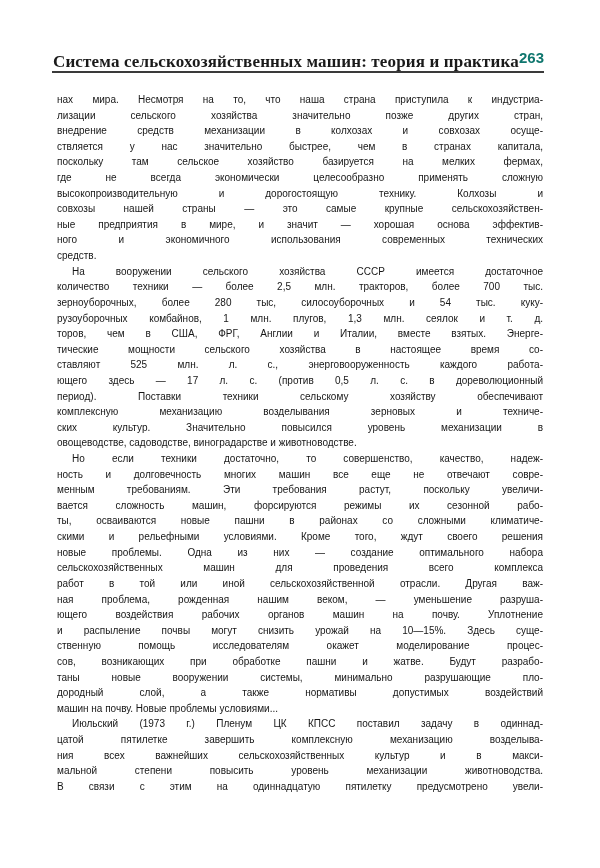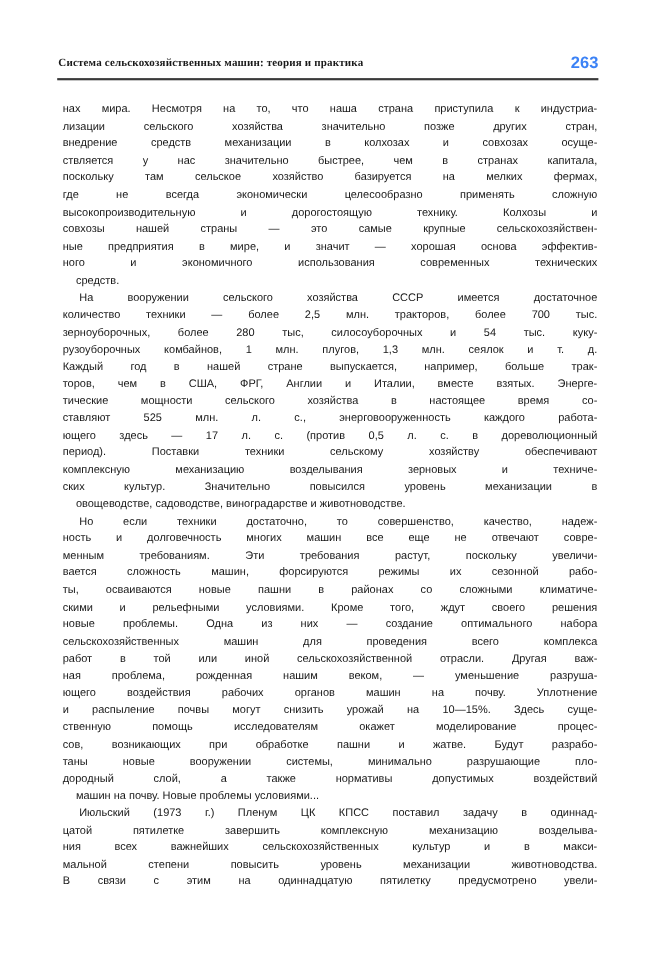--- a/index.html
+++ b/index.html
@@ -20,33 +20,33 @@
       top: 50px;
       width: 492px;
       height: 22px;
     }
     .running-title {
       position: absolute;
       left: 1px;
       top: 2px;
       font-family: "Liberation Serif", serif;
       font-weight: bold;
-      font-size: 10px;
+      font-size: 17px;
       letter-spacing: 0.15px;
       color: #1a1a1a;
       white-space: nowrap;
     }
     .page-number {
       position: absolute;
       right: 0px;
       top: -1px;
       font-family: "Liberation Sans", sans-serif;
       font-weight: bold;
       font-size: 15px;
-      color: #3b82f6;
+      color: #0f766e;
     }
     .header-rule {
       position: absolute;
       left: 0;
       top: 21px;
       width: 492px;
       height: 1.5px;
       background: #3a3a3a;
     }
     .body-text {
@@ -61,21 +61,20 @@
     }
     .line {
       display: block;
       white-space: nowrap;
       text-align: justify;
       text-align-last: justify;
       height: 15.62px;
     }
     .line.last {
       text-align-last: left;
-      margin-left: 12px;
     }
     .line.indent {
       padding-left: 15px;
     }
   </style>
 </head>
 <body>
 
 <div class="page-header">
   <span class="running-title">Система сельскохозяйственных машин: теория и практика</span>
@@ -92,21 +91,20 @@
   <span class="line">где не всегда экономически целесообразно применять сложную</span>
   <span class="line">высокопроизводительную и дорогостоящую технику. Колхозы и</span>
   <span class="line">совхозы нашей страны — это самые крупные сельскохозяйствен-</span>
   <span class="line">ные предприятия в мире, и значит — хорошая основа эффектив-</span>
   <span class="line">ного и экономичного использования современных технических</span>
   <span class="line last">средств.</span>
   <span class="line indent">На вооружении сельского хозяйства СССР имеется достаточное</span>
   <span class="line">количество техники — более 2,5 млн. тракторов, более 700 тыс.</span>
   <span class="line">зерноуборочных, более 280 тыс, силосоуборочных и 54 тыс. куку-</span>
   <span class="line">рузоуборочных комбайнов, 1 млн. плугов, 1,3 млн. сеялок и т. д.</span>
-  <span class="line">Каждый год в нашей стране выпускается, например, больше трак-</span>
   <span class="line">торов, чем в США, ФРГ, Англии и Италии, вместе взятых. Энерге-</span>
   <span class="line">тические мощности сельского хозяйства в настоящее время со-</span>
   <span class="line">ставляют 525 млн. л. с., энерговооруженность каждого работа-</span>
   <span class="line">ющего здесь — 17 л. с. (против 0,5 л. с. в дореволюционный</span>
   <span class="line">период). Поставки техники сельскому хозяйству обеспечивают</span>
   <span class="line">комплексную механизацию возделывания зерновых и техниче-</span>
   <span class="line">ских культур. Значительно повысился уровень механизации в</span>
   <span class="line last">овощеводстве, садоводстве, виноградарстве и животноводстве.</span>
   <span class="line indent">Но если техники достаточно, то совершенство, качество, надеж-</span>
   <span class="line">ность и долговечность многих машин все еще не отвечают совре-</span>

